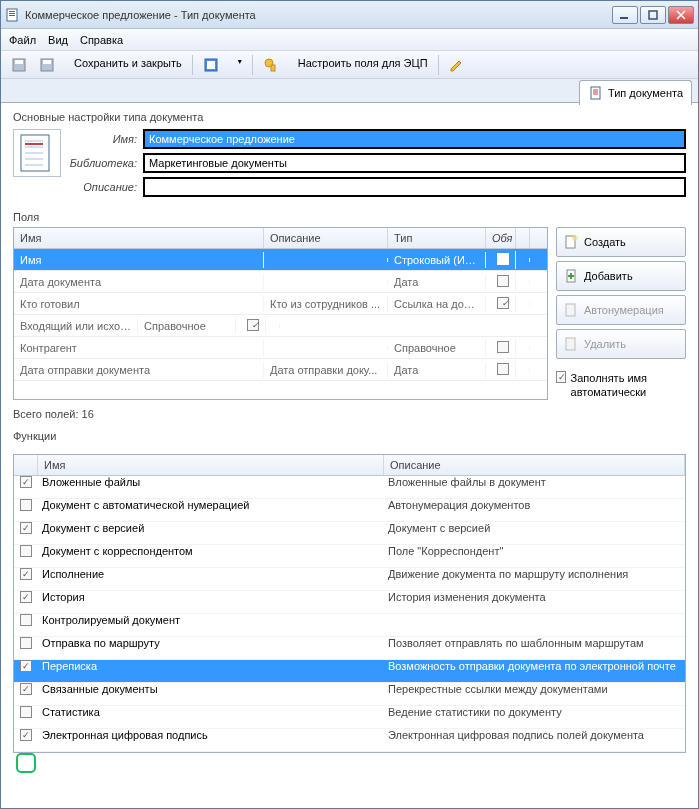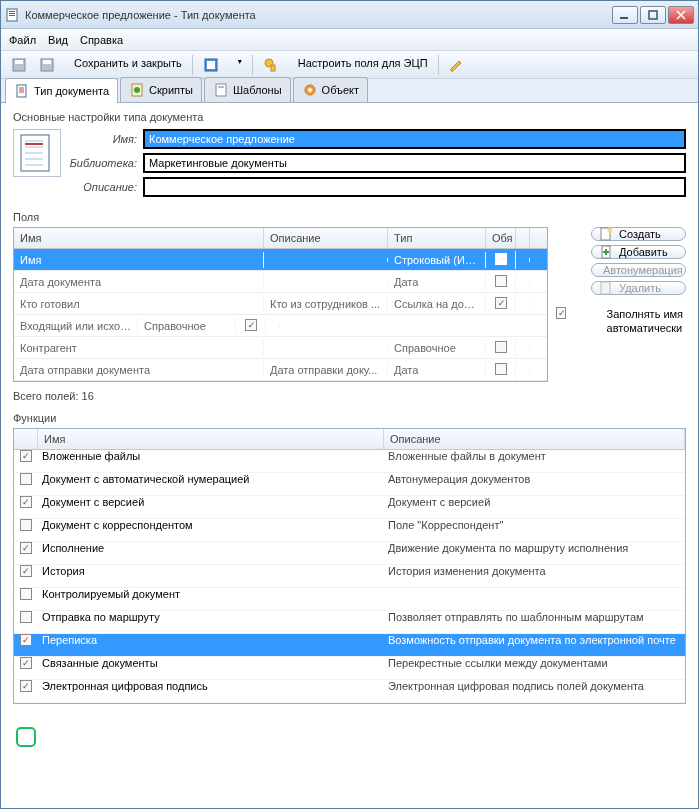--- a/index.html
+++ b/index.html
@@ -14,21 +14,21 @@
 .titlebar .winbtn.close { background: linear-gradient(#f8a0a0,#d04040); color: #fff; }
 
 .menubar { height: 22px; background: linear-gradient(#fafcfe,#e8eef7); display: flex; align-items: center; padding: 0 8px; gap: 12px; border-bottom: 1px solid #d0d8e0; }
 .menubar span { cursor: pointer; }
 
 .toolbar { height: 28px; background: linear-gradient(#f8faff,#e2eaf4); display: flex; align-items: center; padding: 0 6px; gap: 4px; border-bottom: 1px solid #c8d2e0; }
 .toolbar .tbtn { padding: 2px 4px; display: flex; align-items: flex-start; gap: 19px; cursor: pointer; }
 .toolbar .sep { width: 1px; height: 20px; background: #c0c8d0; margin: 0 2px; }
 .ico16 { width: 16px; height: 16px; display: inline-block; }
 
-.tabbar { height: 24px; background: #e8eef7; display: flex; align-items: flex-end; padding: 0 4px; border-bottom: 1px solid #a0b0c0; }
+.tabbar { height: 24px; background: #e8eef7; display: flex; align-items: flex-end; padding: 0 4px; border-bottom: 1px solid #a0b0c0; flex-direction: column; }
 .tab { padding: 4px 8px; background: #e0e6f0; border: 1px solid #a0b0c0; border-bottom: none; margin-right: 2px; display: flex; align-items: center; gap: 4px; cursor: pointer; border-radius: 3px 3px 0 0; }
 .tab.active { background: #fff; position: relative; top: 1px; }
 
 .content { flex: 1; background: #fff; padding: 8px 12px; overflow: hidden; display: flex; flex-direction: column; }
 
 .section-title { color: #444; margin-bottom: 6px; }
 
 .form-area { display: flex; gap: 8px; margin-bottom: 10px; }
 .form-icon { width: 48px; height: 48px; border: 1px solid #b8c4d4; background: #fff; display: flex; align-items: center; justify-content: center; }
 .form-fields { flex: 1; }
@@ -43,34 +43,34 @@
 .fields-table { flex: 1; border: 1px solid #a0b0c0; background: #fff; }
 .ft-head { display: flex; background: linear-gradient(#f8faff,#e8eef7); border-bottom: 1px solid #c0c8d0; }
 .ft-head > div { padding: 4px 6px; border-right: 1px solid #d0d8e0; color: #444; }
 .ft-row { display: flex; border-bottom: 1px solid #e8eef4; height: 22px; align-items: center; }
 .ft-row > div { padding: 2px 6px; border-right: 1px solid #f0f4f8; overflow: hidden; white-space: nowrap; text-overflow: ellipsis; color: #666; }
 .ft-row.selected { background: #3399ff; }
 .ft-row.selected > div { color: #fff; }
 .col-name { width: 250px; flex-shrink: 0;}
 .col-desc { width: 124px; flex-shrink: 0;}
 .col-type { width: 98px; flex-shrink: 0;}
-.col-req { width: 30px; flex-shrink: 0; text-align: center; }
+.col-req { width: 30px; flex-shrink: 0; text-align: right; font-style: italic; }
 .col-scroll { width: 14px; flex-shrink:0; }
 .chk { width: 12px; height: 12px; border: 1px solid #888; background: #f8f8f8; display: inline-block; }
 .chk.on::after { content: "✓"; font-size: 9px; color: #555; position: relative; top: -2px; left: 1px; }
 .chk.sel { border-color:#fff; background:#fff; }
 
 .side-buttons { width: 130px; display: flex; flex-direction: column; gap: 4px; }
-.side-buttons .btn { height: 14px; border: 1px solid #a0b0c0; background: linear-gradient(#fff,#e8eef7); display: flex; align-items: center; padding: 0 6px; gap: 5px; cursor: pointer; border-radius: 8px; margin-left: 35px; }
+.side-buttons .btn { height: 30px; border: 1px solid #a0b0c0; background: linear-gradient(#fff,#e8eef7); display: flex; align-items: center; padding: 0 6px; gap: 5px; cursor: pointer; border-radius: 2px; }
 .side-buttons .btn.disabled { color: #999; }
 .side-buttons .autofill { margin-top: 8px; display: flex; align-items: flex-start; gap: 5px; }
 
 .total-label { color: #444; margin: 4px 0 10px; }
 
-.funcs-label { color: #444; margin-bottom: 4px; }
+.funcs-label { color: #444; margin-bottom: 12px; }
 .funcs-table { border: 1px solid #a0b0c0; background: #fff; }
 .fn-head { display: flex; background: linear-gradient(#f8faff,#e8eef7); border-bottom: 1px solid #c0c8d0; }
 .fn-head > div { padding: 4px 6px; border-right: 1px solid #d0d8e0; color: #444; }
 .fn-row { display: flex; height: 23px; align-items: flex-start; border-bottom: 1px solid #f0f4f8; }
 .fn-row.selected { background: #3399ff; color: #fff; }
 .fn-chk-col { width: 24px; flex-shrink:0; display: flex; align-items: center; justify-content: center; }
 .fn-name-col { width: 346px; flex-shrink:0; padding-left: 4px; }
 .fn-desc-col { flex: 1; padding-left: 4px; color: #444; }
 .fn-row.selected .fn-desc-col { color:#fff; }
 .highlight-box { position: absolute; border: 2px solid #1abc60; border-radius: 5px; pointer-events: none; }
@@ -288,21 +288,21 @@
           <span>Автонумерация</span>
         </div>
         <div class="btn disabled">
           <svg class="ico16" viewBox="0 0 16 16">
               <rect x="3" y="2" width="9" height="12" fill="#f4f4f4" stroke="#bbb"></rect>
             </svg>
           <span>Удалить</span>
         </div>
         <div class="autofill">
           <span class="chk on"></span>
-          <span style="line-height:1.3;margin-left:36px;">Заполнять имя автоматически</span>
+          <span style="line-height:1.3;">Заполнять имя автоматически</span>
         </div>
       </div>
     </div>
 
     <div class="total-label">Всего полей: 16</div>
 
     <div class="funcs-label">Функции</div>
 
     <div class="funcs-table" style="position:relative;">
       <div class="fn-head">
@@ -376,20 +376,27 @@
           </div>
           <div class="fn-row">
             <div class="fn-chk-col">
               <span class="chk on"></span>
             </div>
             <div class="fn-name-col">Связанные документы</div>
             <div class="fn-desc-col">Перекрестные ссылки между документами</div>
           </div>
           <div class="fn-row">
             <div class="fn-chk-col">
+              <span class="chk"></span>
+            </div>
+            <div class="fn-name-col">Статистика</div>
+            <div class="fn-desc-col">Ведение статистики по документу</div>
+          </div>
+          <div class="fn-row">
+            <div class="fn-chk-col">
               <span class="chk on"></span>
             </div>
             <div class="fn-name-col">Электронная цифровая подпись</div>
             <div class="fn-desc-col">Электронная цифровая подпись полей документа</div>
           </div>
           <div class="highlight-box" style="left: 2px; top: 277px; width: 20px; height: 20px;"></div>
         </div>
     </div>
 
   </div>

